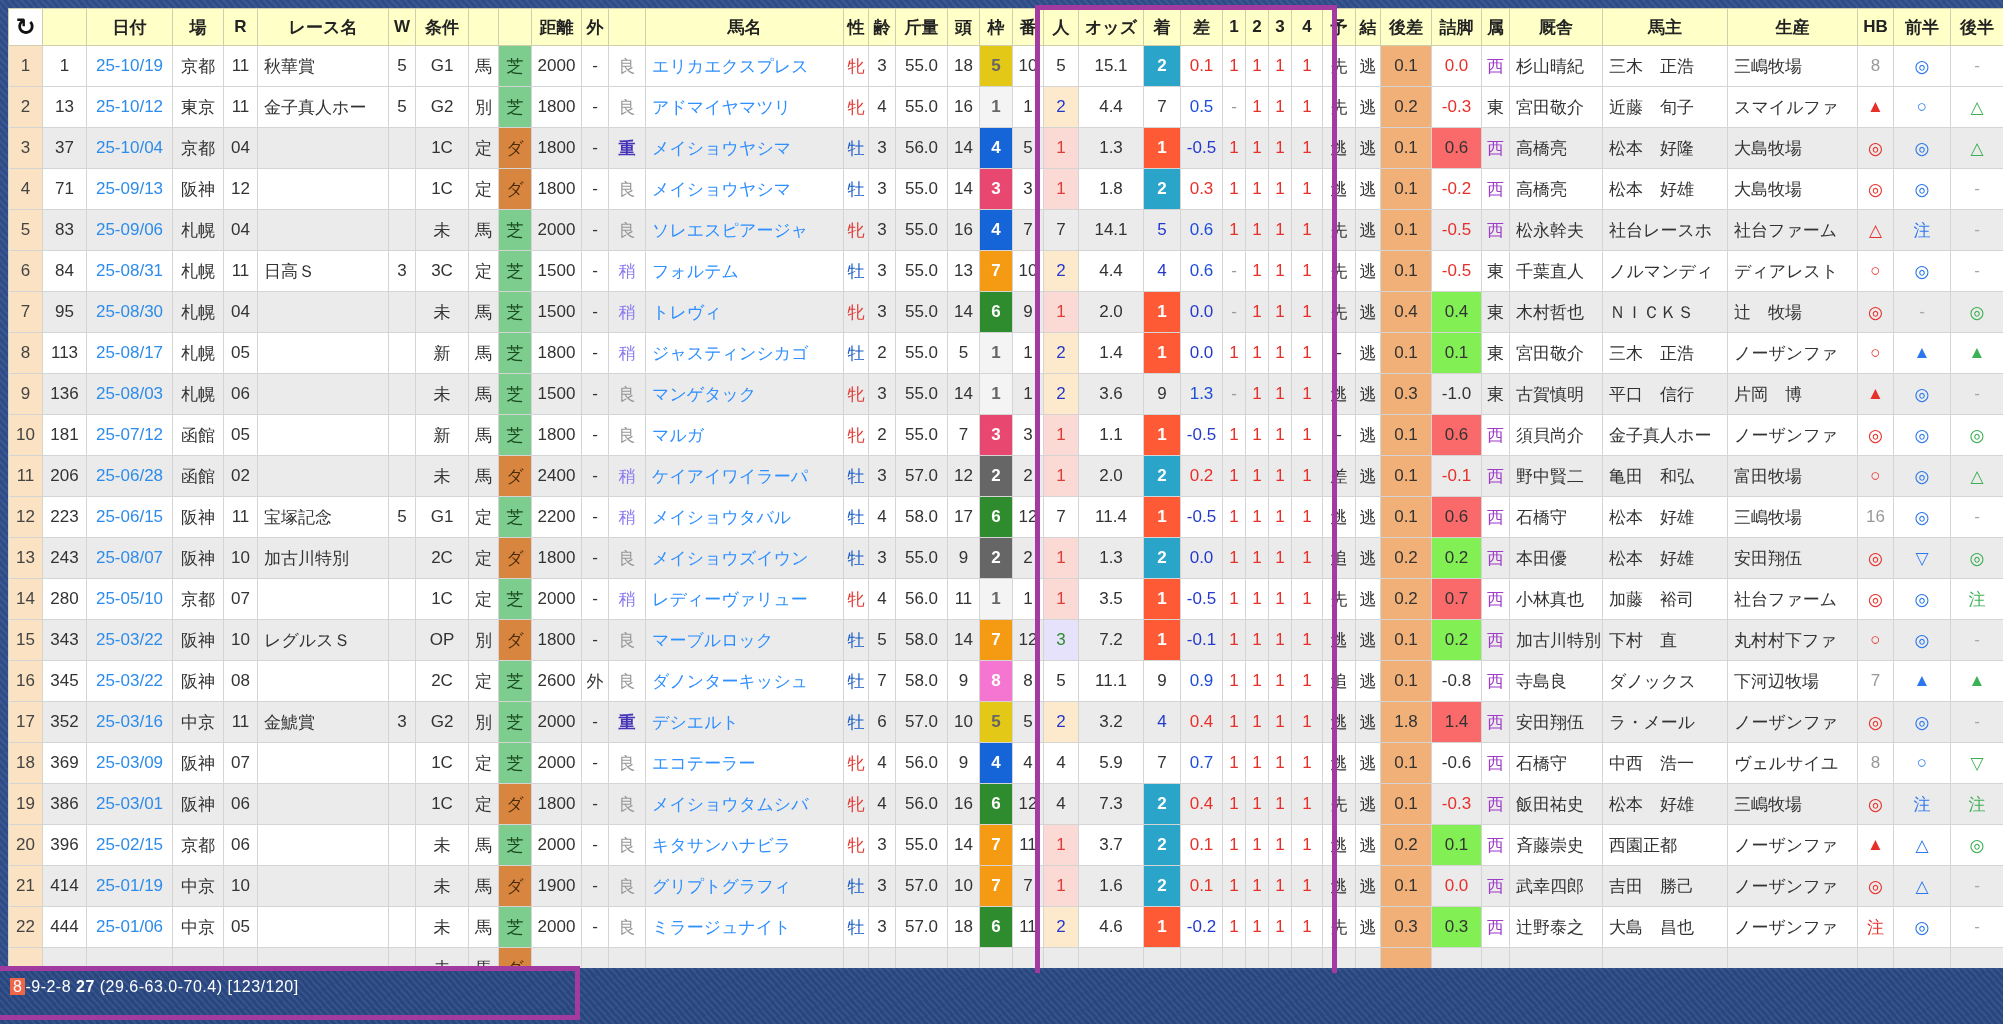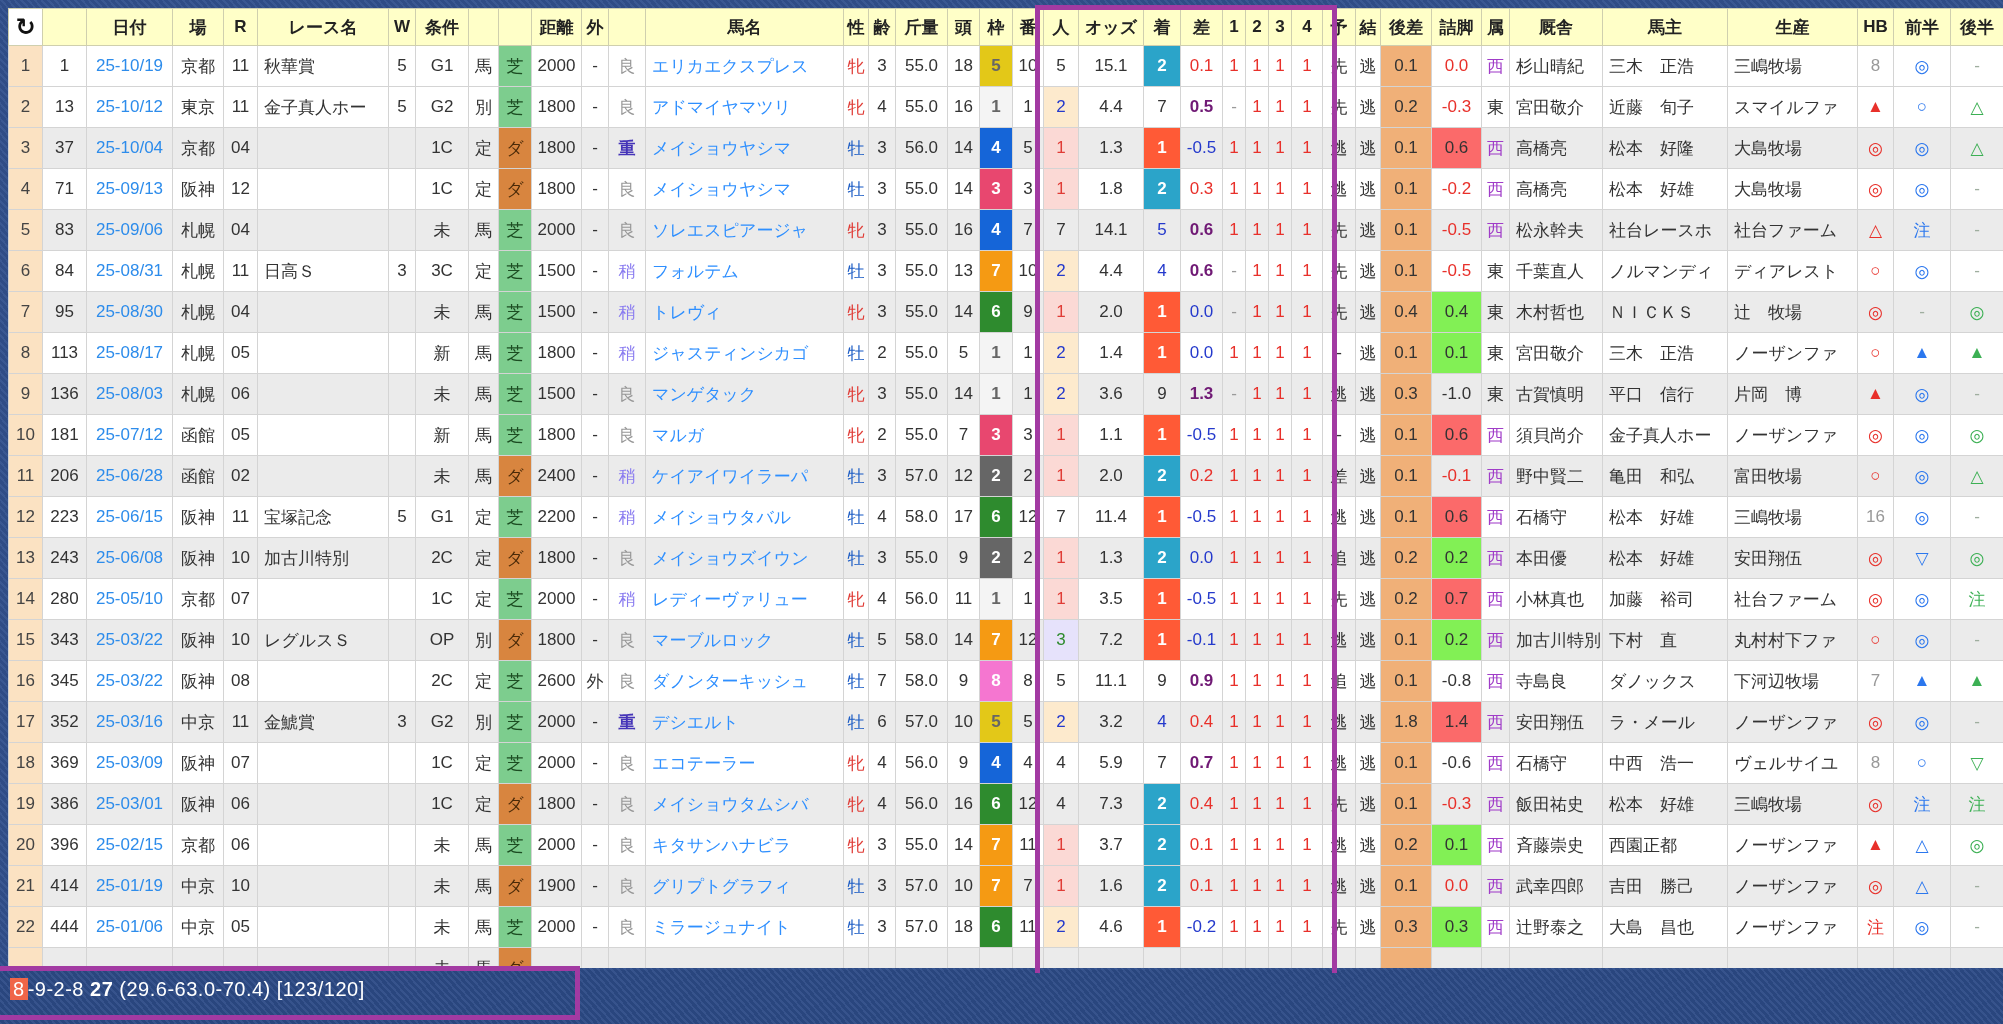--- a/index.html
+++ b/index.html
@@ -31,21 +31,21 @@
   .sex-m{color:#1a5bc4;}
   .wk{font-weight:bold;}
   .pop1{background:#fbd9d5 !important;color:#e03c36;}
   .pop2{background:#fdeacd !important;color:#2439cc;}
   .pop3{background:#e6e2fb !important;color:#2e8b2e;}
   .fin1{background:#ff5a36 !important;color:#fff;font-weight:bold;}
   .fin2{background:#2ba4c9 !important;color:#fff;font-weight:bold;}
   .fin-blue{color:#2439cc;}
   .d-red{color:#e8302a;}
   .d-blue{color:#2439cc;}
-  .d-black{color:#701a75;font-weight:bold;}
+  .d-black{color:#1d4ed8;}
   .c-red{color:#e8302a;}
   .c-dash{color:#9a9a9a;}
   .kosa{background:#f0b078 !important;}
   .ts-red{color:#e8302a;}
   .ts-black{color:#333;}
   .ts-redbg{background:#fb6a6a !important;color:#333;}
   .ts-greenbg{background:#82f055 !important;color:#333;}
   .zoku-w{color:#a03cc8;}
   .zoku-e{color:#333;}
   .sym-red{color:#e8302a;}
@@ -55,21 +55,21 @@
   .sym-gray{color:#9fae9f;}
   .refresh-glyph{font-size:24px;font-weight:bold;color:#111;line-height:1;}
   
   .hl-box{position:absolute;border:5px solid #a23aa2;pointer-events:none;z-index:5;}
   #hl-columns{left:1035px;top:5px;width:292px;height:963px;border-bottom:none;}
   #hl-status{left:-8px;top:966px;width:578px;height:44px;}
   
   #status-bar{position:absolute;left:0;top:970px;width:100%;height:54px;z-index:3;
     background:#2c4a86;
     background-image:repeating-linear-gradient(48deg, rgba(255,255,255,.05) 0 2px, rgba(0,0,0,.06) 2px 5px);}
-  #status-text{position:absolute;left:10px;top:8px;font-size:20px;color:#fff;letter-spacing:.5px;}
+  #status-text{position:absolute;left:10px;top:8px;font-size:16px;color:#fff;letter-spacing:.5px;}
   #status-text .hl-num{background:#f06548;color:#fff;padding:0 3px;}
   #status-text .bold{font-weight:bold;}
 </style>
 </head>
 <body>
 
 <div id="table-clip">
   <table>
     <colgroup id="cols">
         <col style="width: 34px;">
@@ -644,21 +644,21 @@
           <td class="al">石橋守</td>
           <td class="al">松本　好雄</td>
           <td class="al">三嶋牧場</td>
           <td class="sym-num">16</td>
           <td class="sym-blue">◎</td>
           <td class="sym-gray">-</td>
         </tr>
         <tr class="odd">
           <td class="rownum">13</td>
           <td>243</td>
-          <td class="link">25-06/08</td>
+          <td class="link">25-08/07</td>
           <td>阪神</td>
           <td>10</td>
           <td class="al">加古川特別</td>
           <td></td>
           <td>2C</td>
           <td>定</td>
           <td class="dirt">ダ</td>
           <td>1800</td>
           <td>-</td>
           <td class="g-good">良</td>

